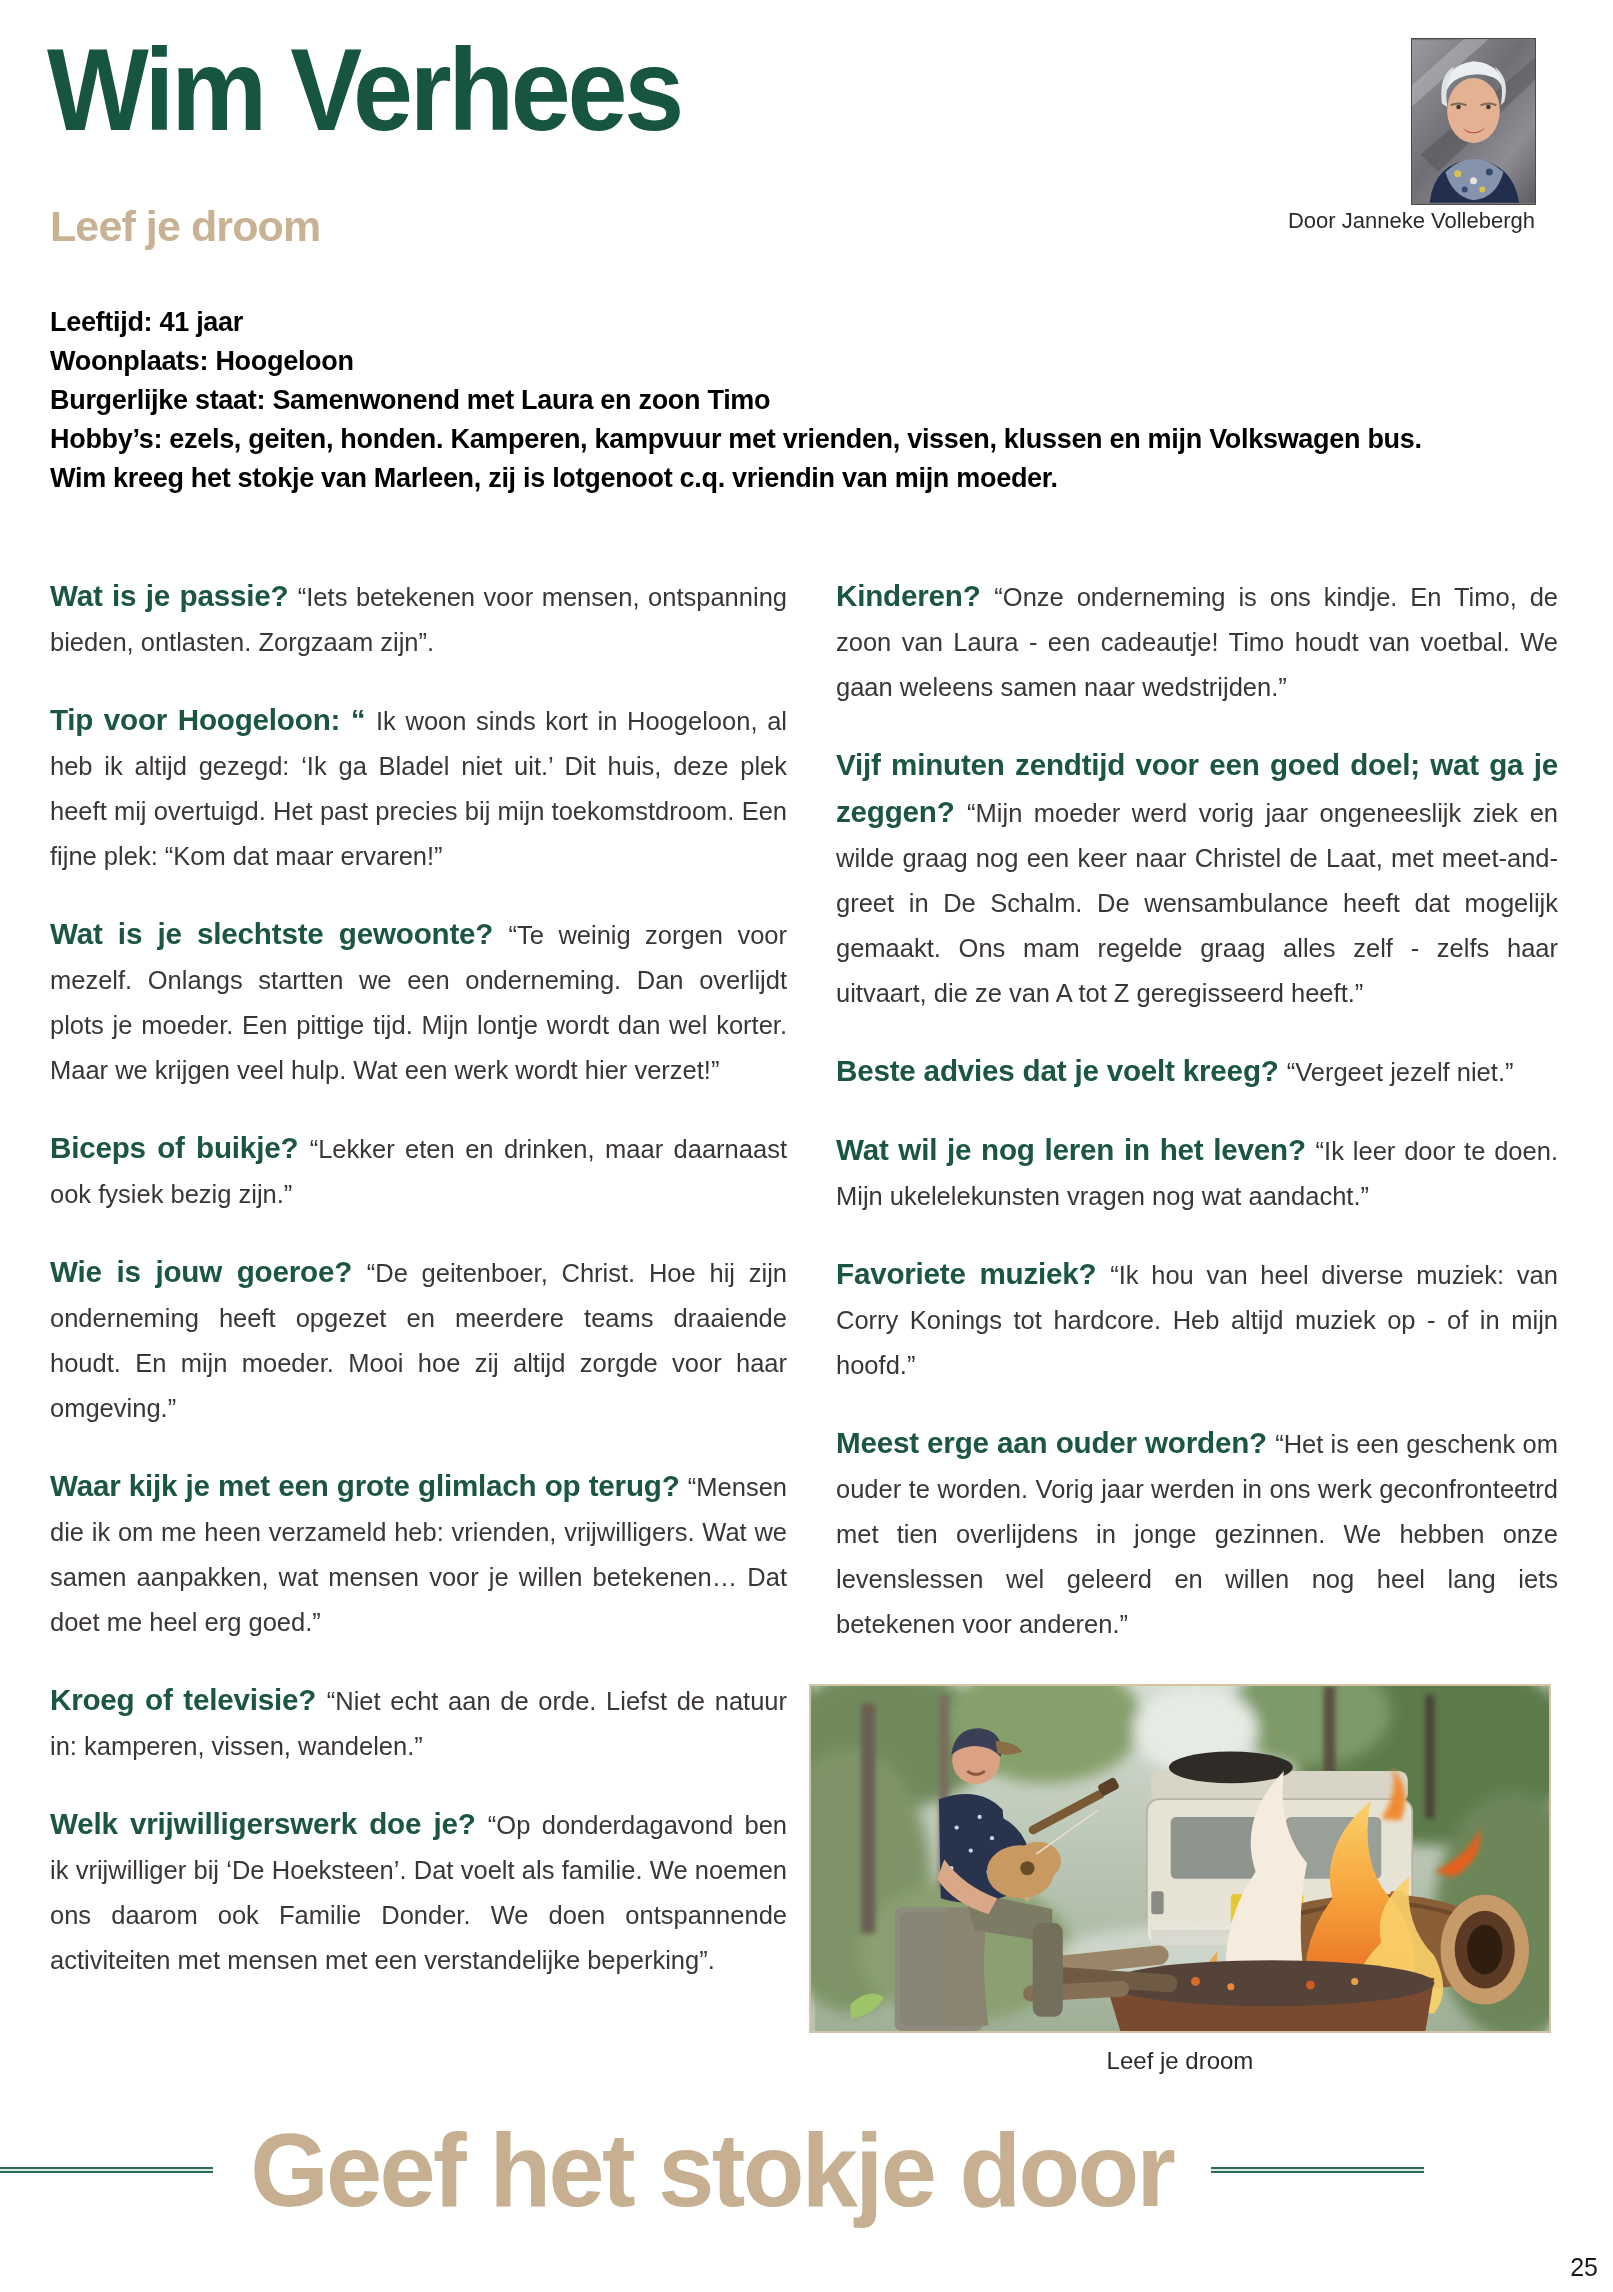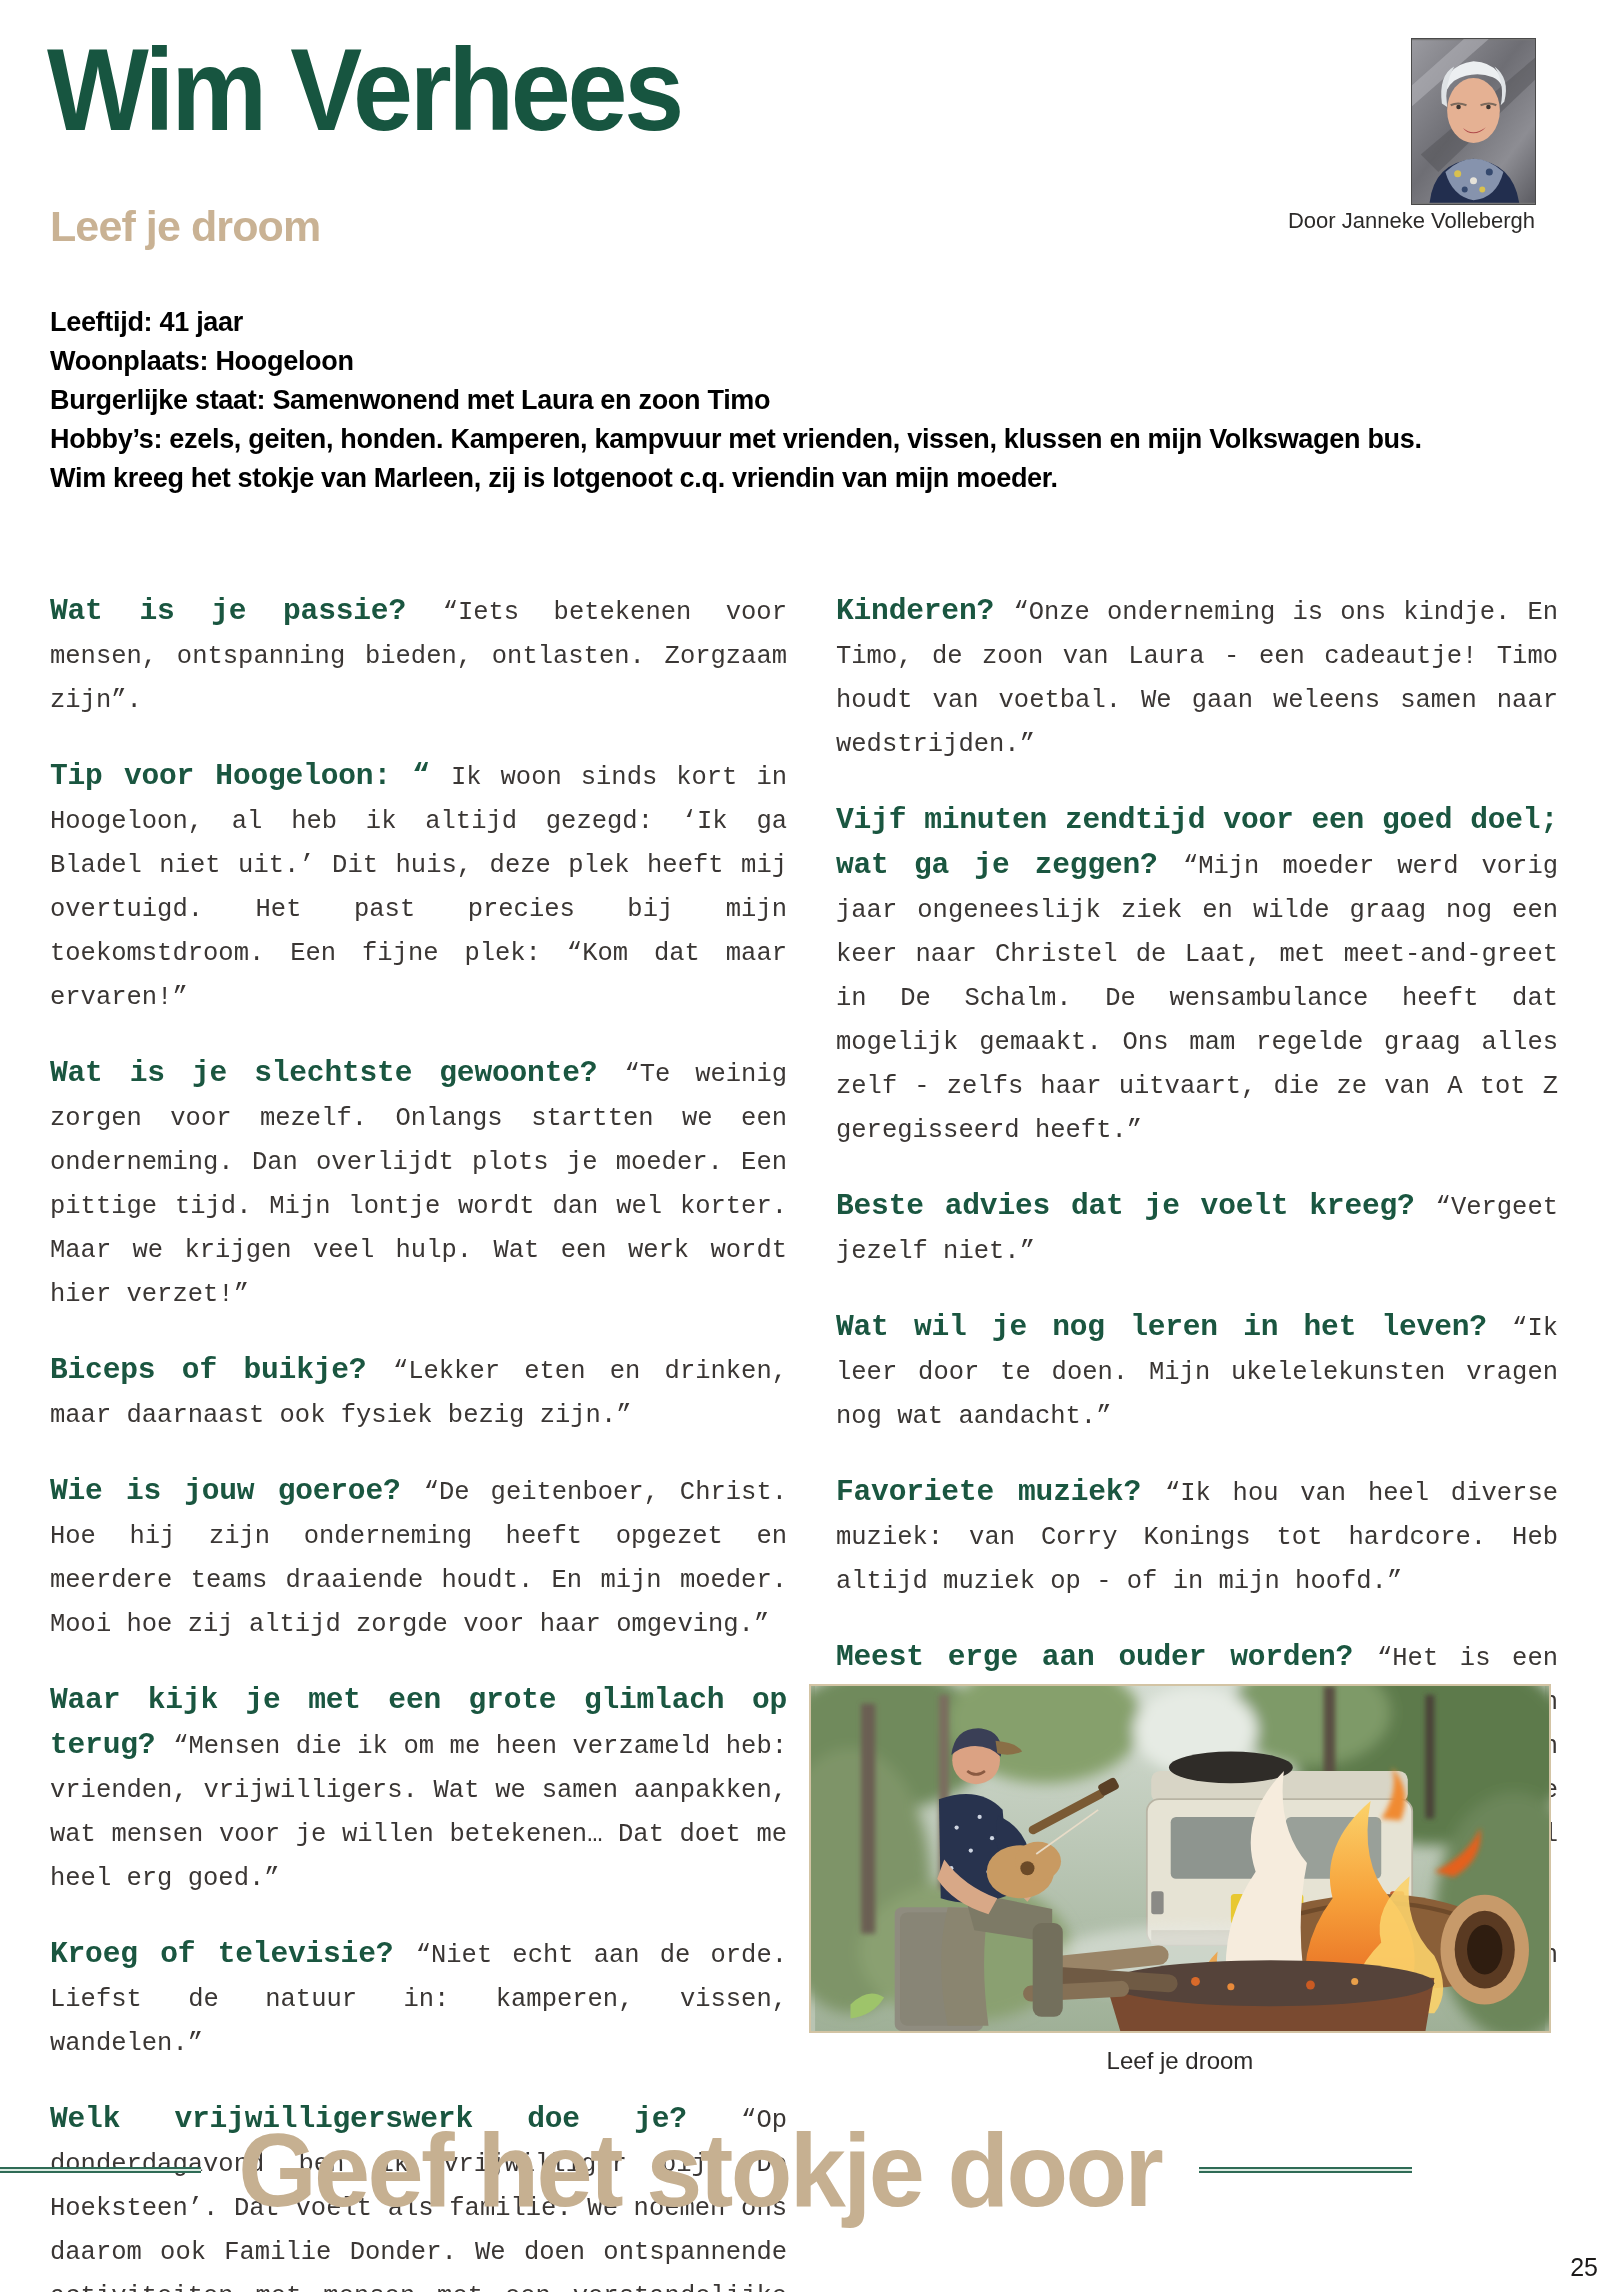--- a/index.html
+++ b/index.html
@@ -30,40 +30,40 @@
   .bio{
     position:absolute;left:50px;top:303px;width:1528px;
     font-size:27px;font-weight:700;line-height:39px;color:#000000;
     letter-spacing:-0.3px;
   }
   
   .columns{
     position:absolute;left:50px;top:575px;width:1508px;
     display:grid;grid-template-columns:737px 1fr;column-gap:49px;
   }
-  p.qa{margin:16px 0 32px 0;text-align:justify;line-height:41px;font-family:Liberation Mono, monospace;}
+  p.qa{margin:0 0 32px 0;text-align:justify;line-height:41px;}
   p.qa:last-child{margin-bottom:0;}
   .q{font-size:29.6px;font-weight:700;color:#1a5640;letter-spacing:-0.2px;}
   .a{font-size:25.5px;color:#3a3634;}
   
   .campfire{
     position:absolute;left:809px;top:1684px;width:742px;margin:0;
   }
   .campfire .photo-box{
     width:742px;height:349px;border:2.7px solid #d3c4a4;box-sizing:border-box;
     background:#b9c4b2;overflow:hidden;
   }
   .campfire svg{display:block;width:100%;height:100%;}
   .campfire figcaption{
     margin-top:14.3px;text-align:center;font-size:24px;color:#2c2a29;
   }
   
   .tagline-row{
     position:absolute;left:0;top:2094px;width:1400px;height:152px;
-    display:flex;align-items:center;justify-content:center;gap:23px;
+    display:flex;align-items:center;gap:23px;
   }
   .rule{
     width:213px;height:6.3px;flex:0 0 auto;
     background:linear-gradient(#2e6b56 0 1.8px,#dcebe3 1.8px 4.5px,#2e6b56 4.5px 6.3px);
   }
   .tagline{
     font-size:104px;font-weight:700;letter-spacing:-2.7px;color:#c6b091;
     transform:scaleX(.97);white-space:nowrap;line-height:1;
   }
   .page-number{

